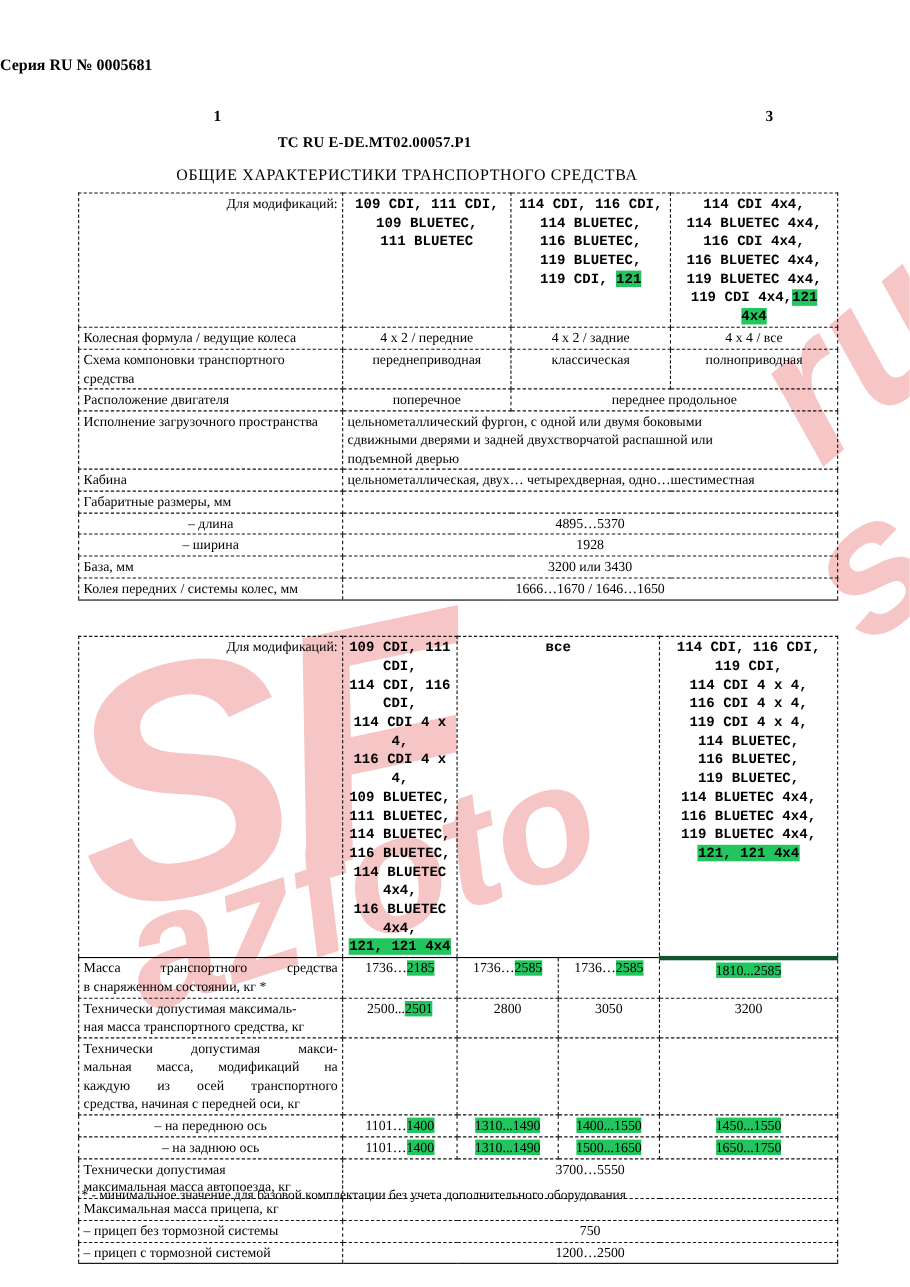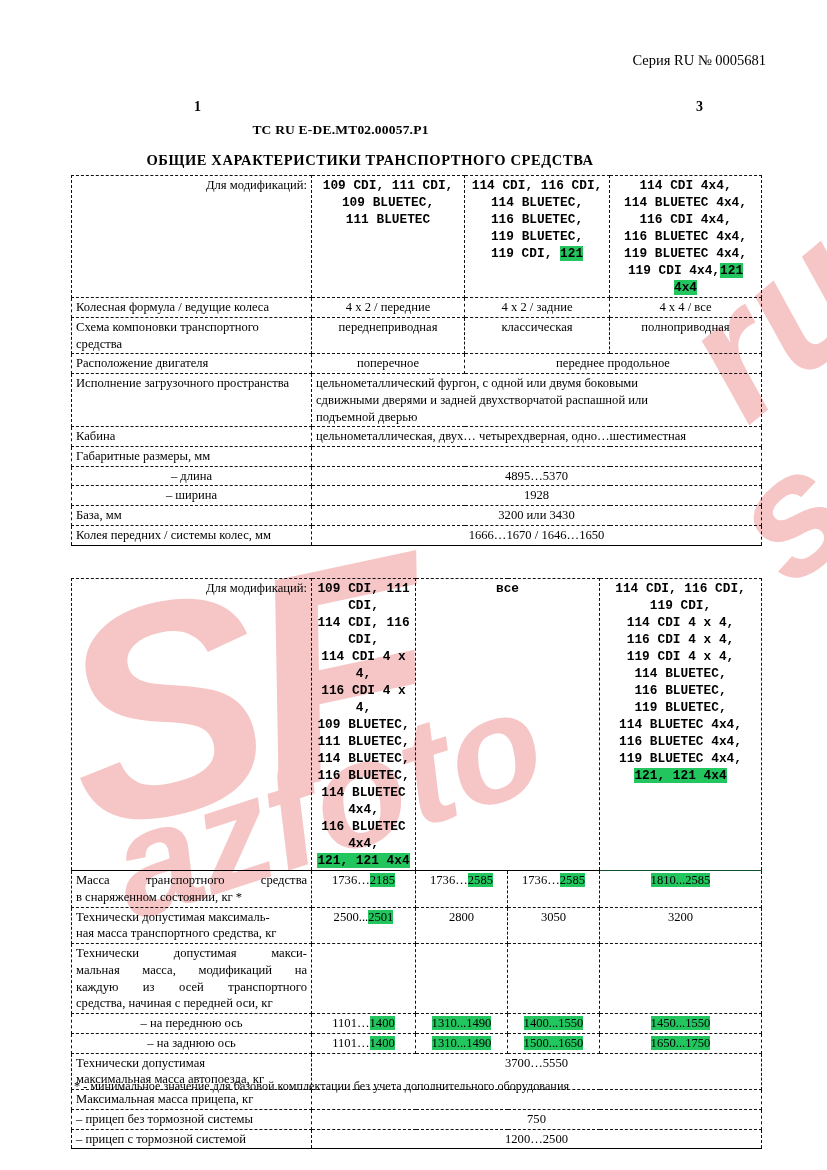--- a/index.html
+++ b/index.html
@@ -51,33 +51,33 @@
     font-size:170px;
     font-style:italic;
     transform:rotate(-40deg);
     transform-origin:left top;
   }
 
   
   .content{position:relative;z-index:2;}
   .serial{
     position:absolute;left:0;top:52px;width:766px;
-    text-align:right;
-    font-weight:normal;font-size:14.5px;
+    text-align:left;
+    font-weight:bold;font-size:14.5px;
     font-family:"Liberation Serif", serif;
   }
   .pg-left{position:absolute;left:194px;top:99px;font-weight:bold;font-size:14px;}
   .pg-right{position:absolute;left:696px;top:99px;font-weight:bold;font-size:14px;}
   .doc-no{
     position:absolute;left:0;top:122px;width:681px;text-align:center;
     font-weight:bold;font-size:13.5px;letter-spacing:.2px;
   }
   .doc-title{
     position:absolute;left:0;top:152px;width:740px;text-align:center;
-    font-weight:bold;font-size:14.5px;letter-spacing:.6px;
+    font-weight:normal;font-size:14.5px;letter-spacing:.6px;
   }
 
   
   table.doc{
     position:absolute;
     border-collapse:collapse;
     table-layout:fixed;
     font-size:12.6px;
     background:transparent;
   }
@@ -270,21 +270,21 @@
           </td>
           <td class="nowrapc" style="border-top:1px solid #000;">
             <span>1736…</span><span class="hl">2185</span>
           </td>
           <td class="nowrapc" style="border-top:1px solid #000;">
             <span>1736…</span><span class="hl">2585</span>
           </td>
           <td class="nowrapc" style="border-top:1px solid #000;">
             <span>1736…</span><span class="hl">2585</span>
           </td>
-          <td class="nowrapc ob-r" style="border-top:1px solid #14532d;">
+          <td class="nowrapc ob-r" style="border-top:4px solid #14532d;">
             <span></span><span class="hl">1810...2585</span>
           </td>
         </tr>
 
         <tr>
           <td class="lbl ob-l">
             <span>Технически допустимая максималь-</span><br>
             <span>ная масса транспортного средства, кг</span>
           </td>
           <td class="nowrapc">

